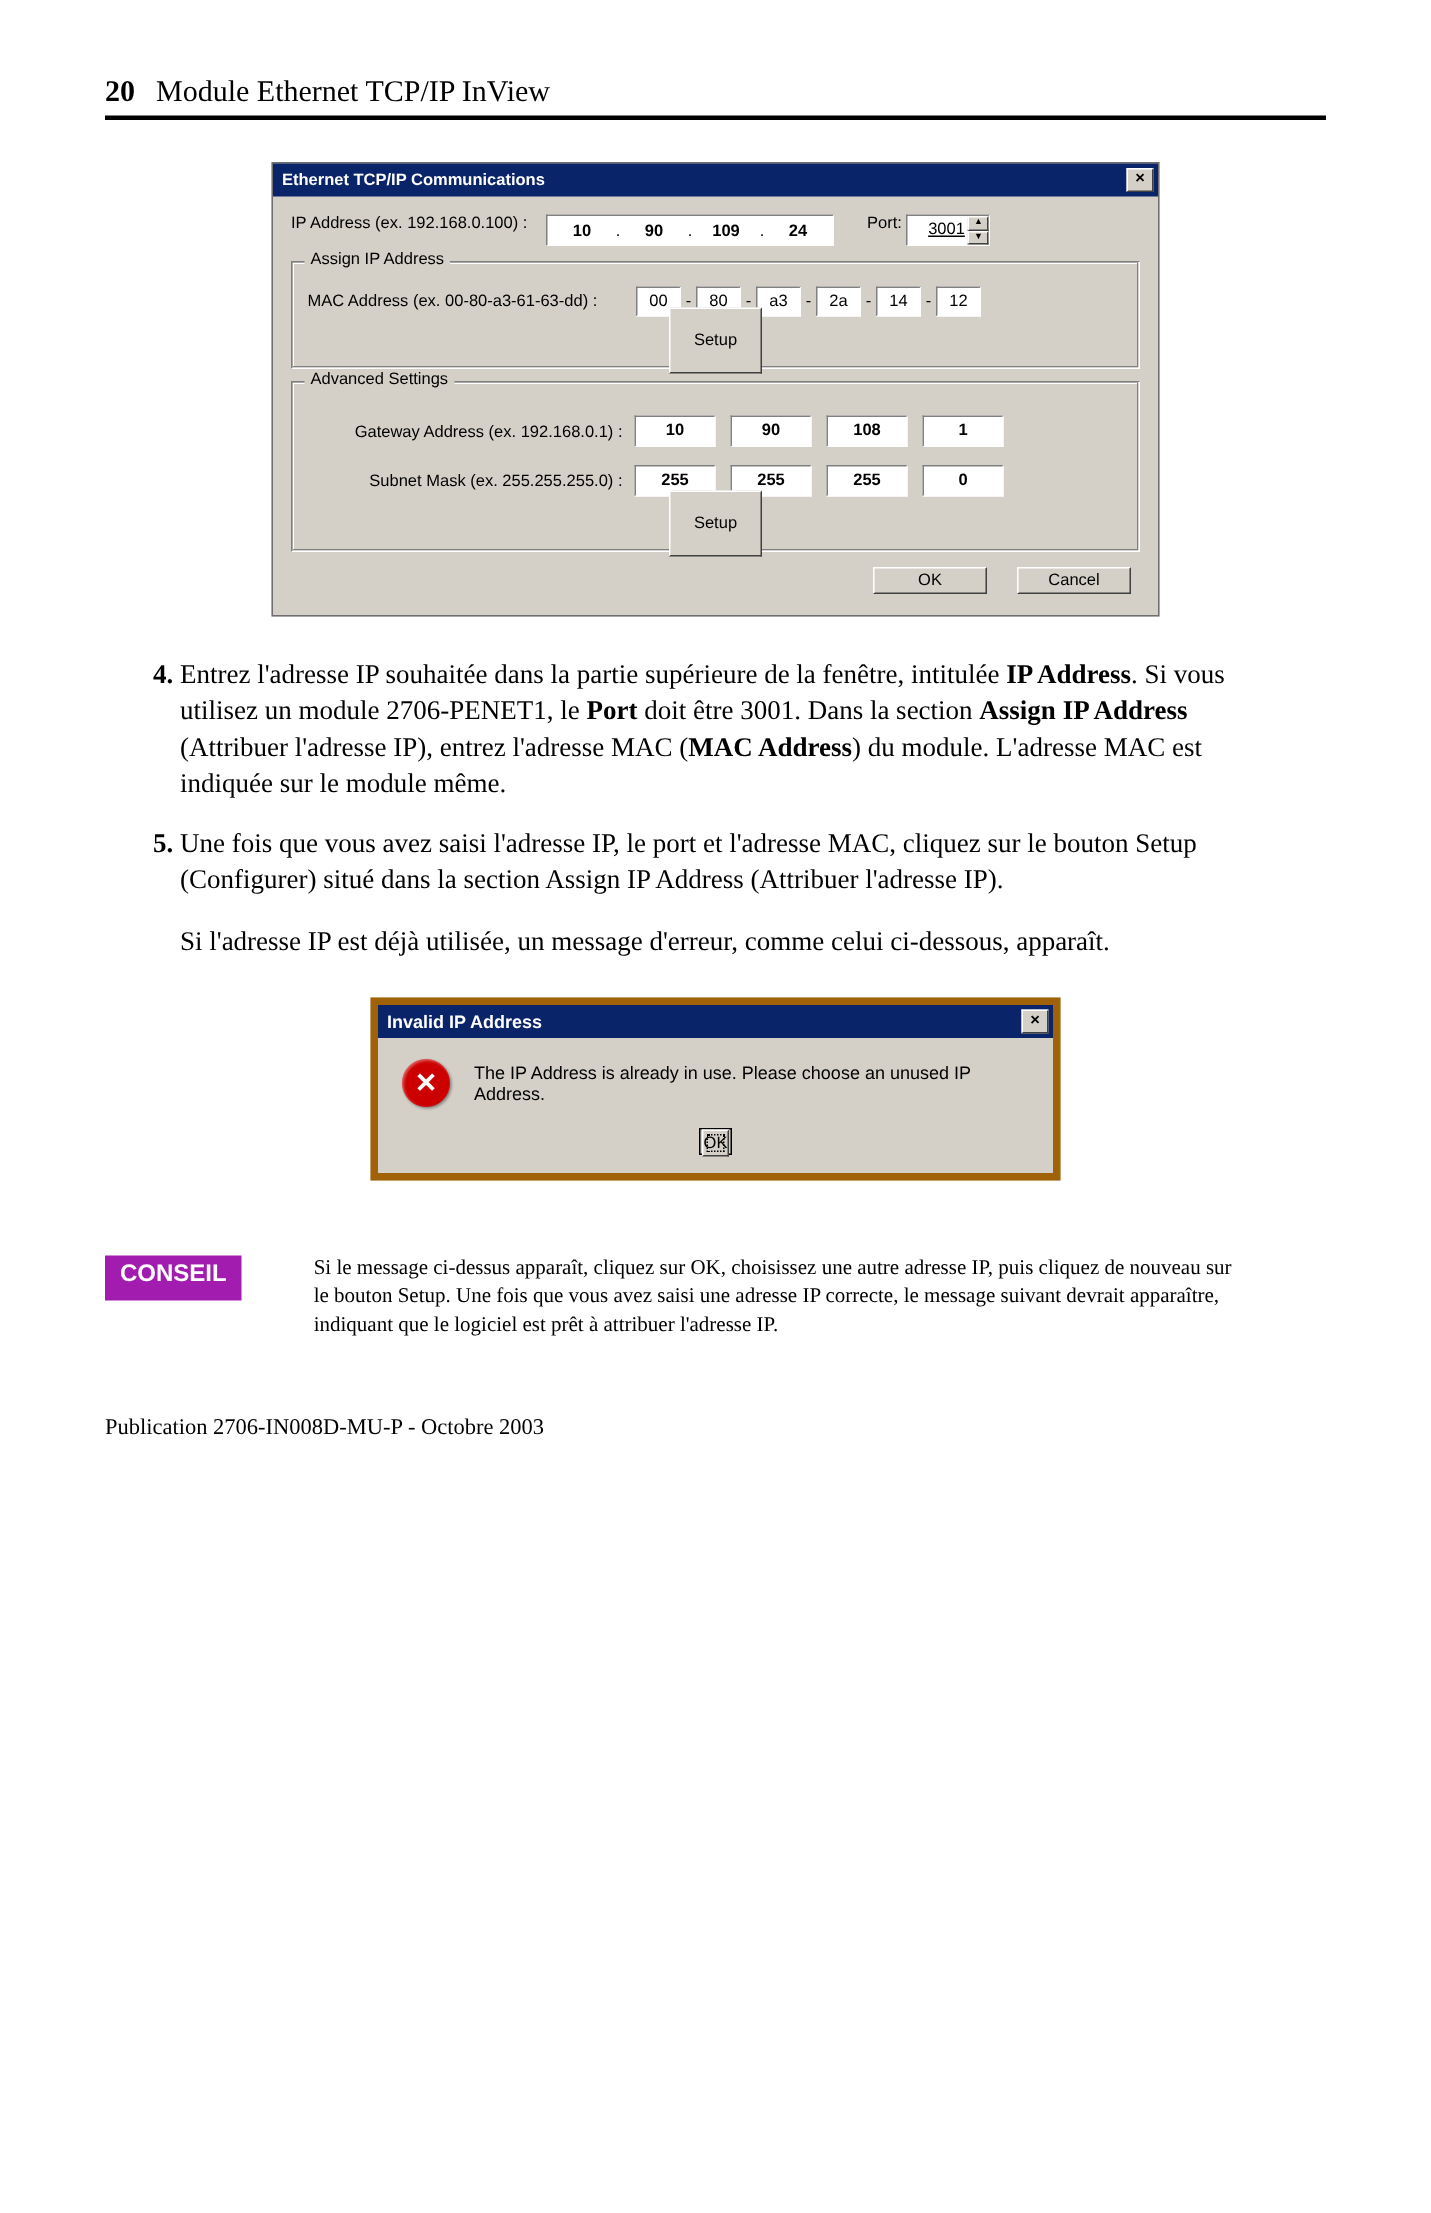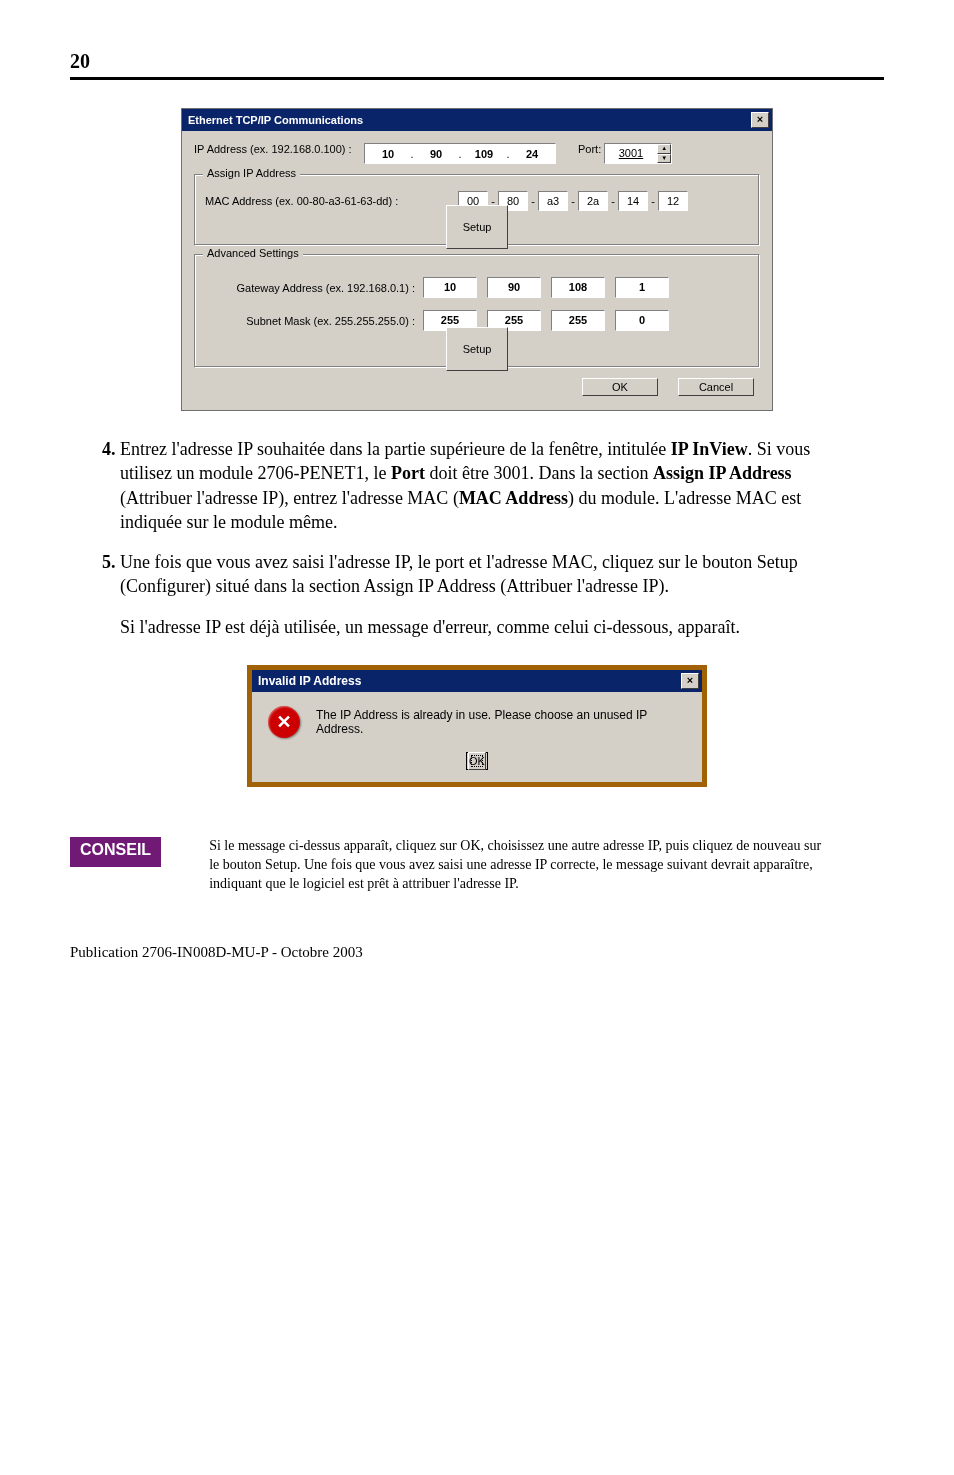--- a/index.html
+++ b/index.html
@@ -97,21 +97,21 @@
   .port-field {
     display: inline-flex;
     align-items: stretch;
     height: 19px;
     background: #fff;
     border-top: 1px solid #808080;
     border-left: 1px solid #808080;
     border-bottom: 1px solid #fff;
     border-right: 1px solid #fff;
   }
-  .port-field .val { width: 38px; text-align: right; padding-right: 14px; line-height: 18px; text-decoration: underline; }
+  .port-field .val { width: 38px; text-align: right; padding-right: 2px; line-height: 18px; text-decoration: underline; }
   .spin {
     display: flex;
     flex-direction: column;
     width: 14px;
   }
   .spin .arrow {
     flex: 1;
     background: #d4d0c8;
     border-top: 1px solid #fff;
     border-left: 1px solid #fff;
@@ -245,21 +245,21 @@
     display: inline-block;
   }
   .btn-default .btn { width: 74px; text-align: center; padding: 2px 0; outline: 1px dotted #000; outline-offset: -4px; }
 
   
   .tip-row {
     display: flex;
     margin: 50px 30px 0 0;
   }
   .tip-badge {
-    background: #701a75;
+    background: #a21caf;
     color: #fff;
     font-family: Arial, sans-serif;
     font-weight: bold;
     font-size: 16px;
     padding: 4px 10px;
     height: 22px;
     flex: none;
     margin-right: 20px;
   }
   .tip-text {
@@ -274,20 +274,21 @@
     margin-top: 50px;
   }
 </style>
 </head>
 <body>
 
 <div class="page">
 
   <div class="header-line">
     <span class="page-num">20</span>
+    <span class="header-title">Module Ethernet TCP/IP InView</span>
   </div>
 
   <div class="dialog-wrapper">
     <div class="dialog1">
       <div class="titlebar">
         <span>Ethernet TCP/IP Communications</span>
         <span class="close-btn">×</span>
       </div>
       <div class="dialog-body">
         <div class="row">
@@ -307,21 +308,21 @@
             <span class="spin">
               <span class="arrow">▲</span>
               <span class="arrow">▼</span>
             </span>
           </span>
         </div>
 
         <div class="groupbox">
           <span class="groupbox-legend">Assign IP Address</span>
           <div class="mac-row">
-            <span class="label" style="width:252px">MAC Address (ex. 00-80-a3-61-63-dd) :</span>
+            <span class="label" style="width:218px">MAC Address (ex. 00-80-a3-61-63-dd) :</span>
             <span class="mac-field">00</span>
               <span class="dash">-</span>
             <span class="mac-field">80</span>
               <span class="dash">-</span>
             <span class="mac-field">a3</span>
               <span class="dash">-</span>
             <span class="mac-field">2a</span>
               <span class="dash">-</span>
             <span class="mac-field">14</span>
               <span class="dash">-</span>
@@ -355,21 +356,21 @@
 
         <div class="bottom-buttons">
           <span class="btn">OK</span>
           <span class="btn">Cancel</span>
         </div>
       </div>
     </div>
   </div>
 
   <ol class="doc-list" start="4">
-    <li>Entrez l'adresse IP souhaitée dans la partie supérieure de la fenêtre, intitulée <b>IP InView</b>. Si vous utilisez un module 2706-PENET1, le <b>Port</b> doit être 3001. Dans la section <b>Assign IP Address</b> (Attribuer l'adresse IP), entrez l'adresse MAC (<b>MAC Address</b>) du module. L'adresse MAC est indiquée sur le module même.</li>
+    <li>Entrez l'adresse IP souhaitée dans la partie supérieure de la fenêtre, intitulée <b>IP Address</b>. Si vous utilisez un module 2706-PENET1, le <b>Port</b> doit être 3001. Dans la section <b>Assign IP Address</b> (Attribuer l'adresse IP), entrez l'adresse MAC (<b>MAC Address</b>) du module. L'adresse MAC est indiquée sur le module même.</li>
     <li>Une fois que vous avez saisi l'adresse IP, le port et l'adresse MAC, cliquez sur le bouton Setup (Configurer) situé dans la section Assign IP Address (Attribuer l'adresse IP).</li>
   </ol>
   <p class="body-para">Si l'adresse IP est déjà utilisée, un message d'erreur, comme celui ci-dessous, apparaît.</p>
 
   <div class="dialog-wrapper">
     <div class="dialog2">
       <div class="titlebar">
         <span>Invalid IP Address</span>
         <span class="close-btn">×</span>
       </div>

